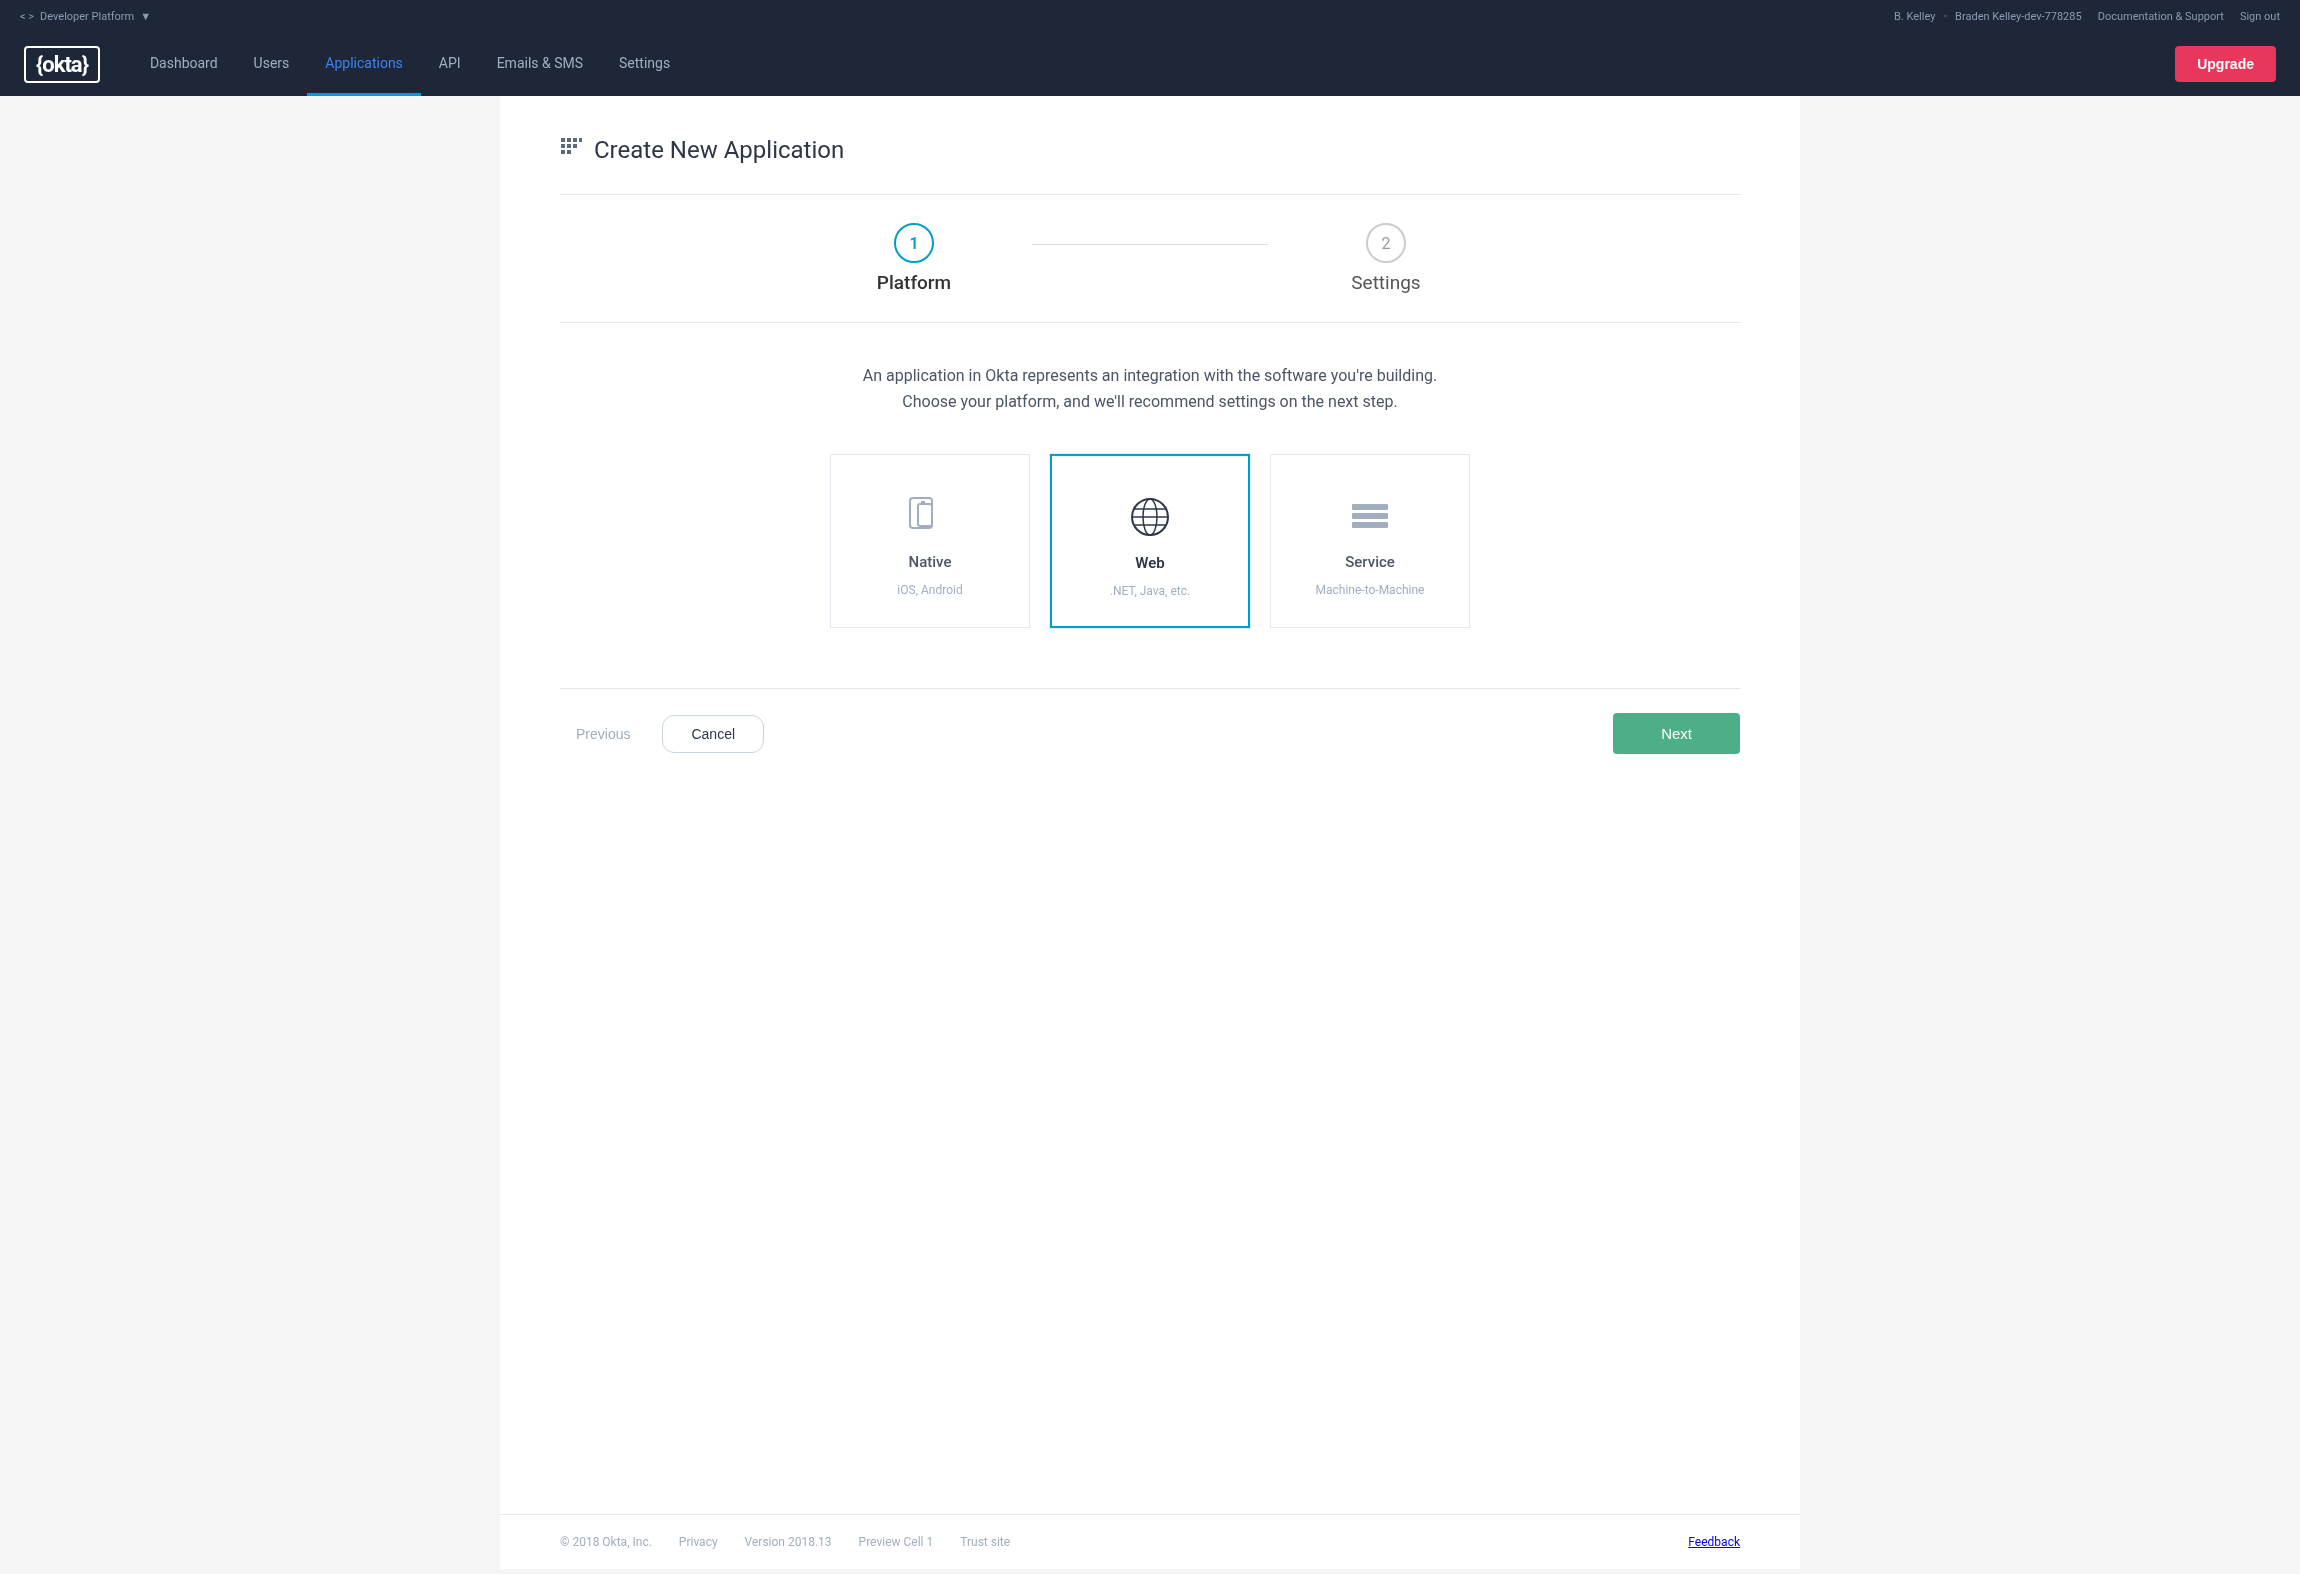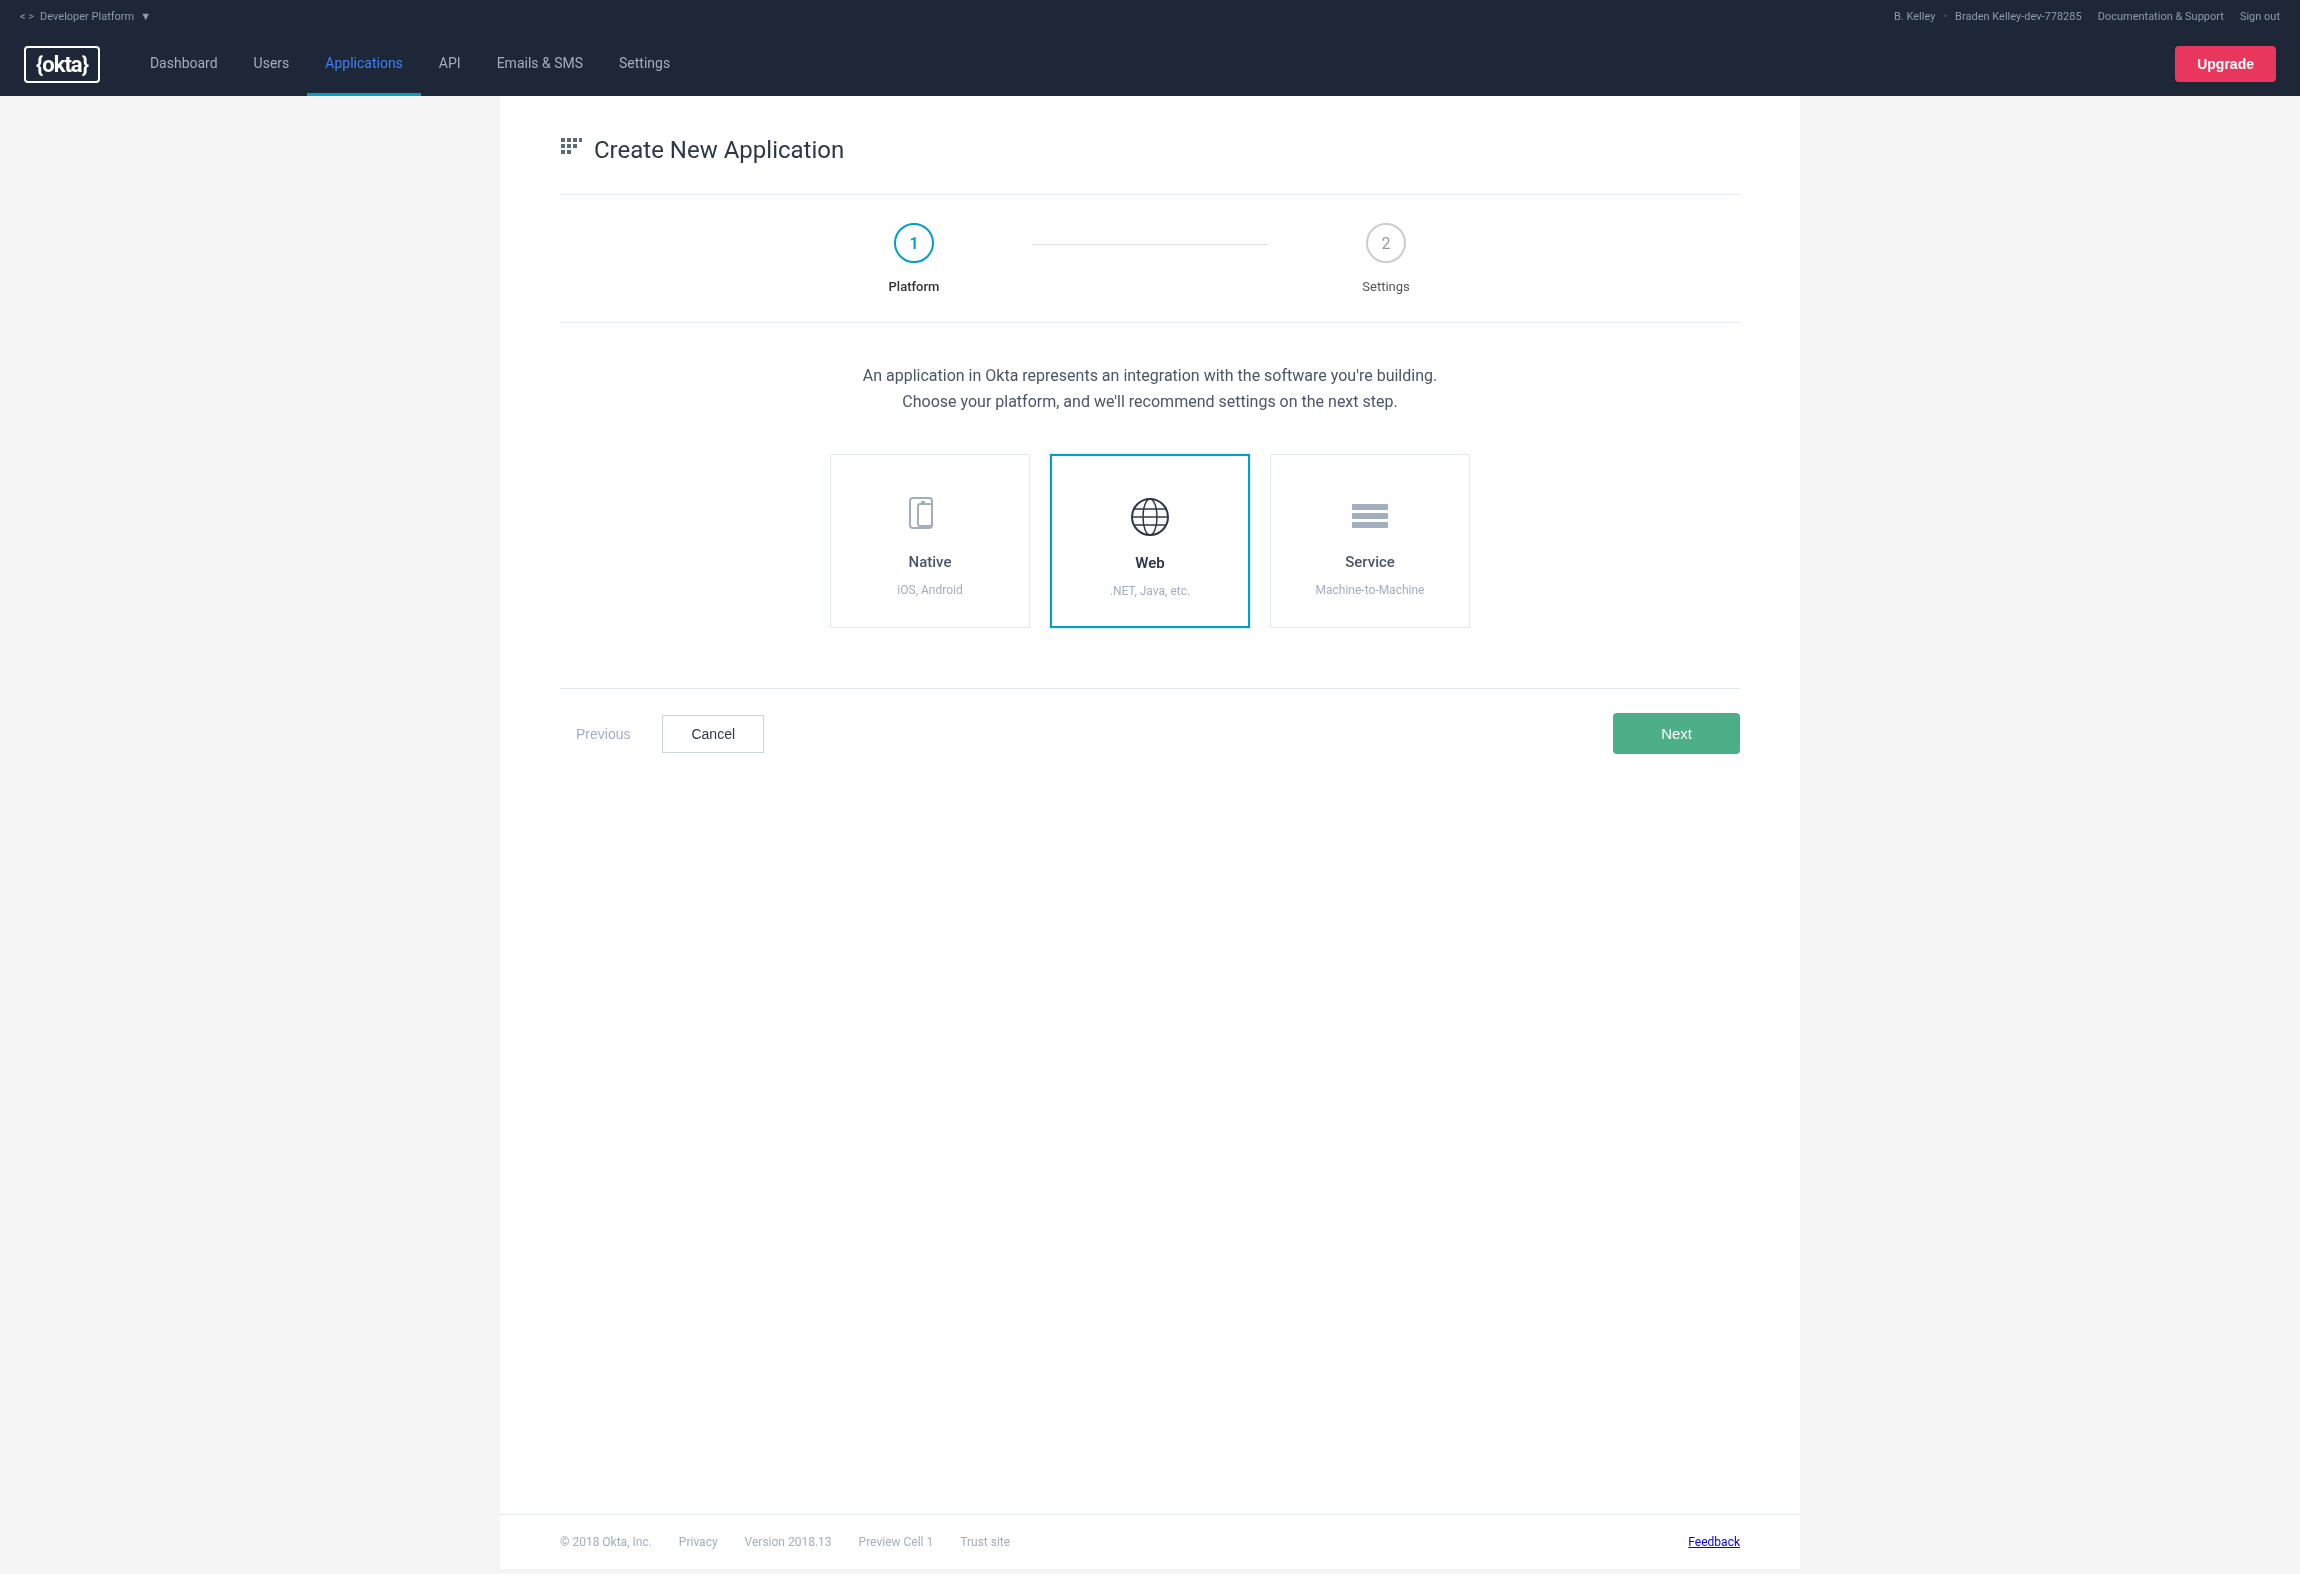--- a/index.html
+++ b/index.html
@@ -128,22 +128,22 @@
       background: #fff;
       position: relative;
       z-index: 2;
     }
     .step-circle.active {
       border-color: #009dce;
       color: #009dce;
       font-weight: 600;
     }
     .step-label {
-      margin-top: 16px;
-      font-size: 13px;
+      margin-top: 8px;
+      font-size: 19px;
       color: #555;
     }
     .step-label.active { color: #333; font-weight: 500; }
     .step-connector {
       flex: 1;
       height: 1px;
       background: #ddd;
       position: relative;
       top: -14px;
     }
@@ -221,21 +221,21 @@
       font-size: 14px;
       cursor: pointer;
       padding: 10px 16px;
     }
     .btn-cancel {
       background: #fff;
       border: 1px solid #cbd5e0;
       color: #2d3748;
       font-size: 14px;
       padding: 10px 28px;
-      border-radius: 0;
+      border-radius: 12px;
       cursor: pointer;
     }
     .btn-next {
       margin-left: auto;
       background: #4caf87;
       color: #fff;
       border: none;
       border-radius: 4px;
       padding: 12px 48px;
       font-size: 15px;

